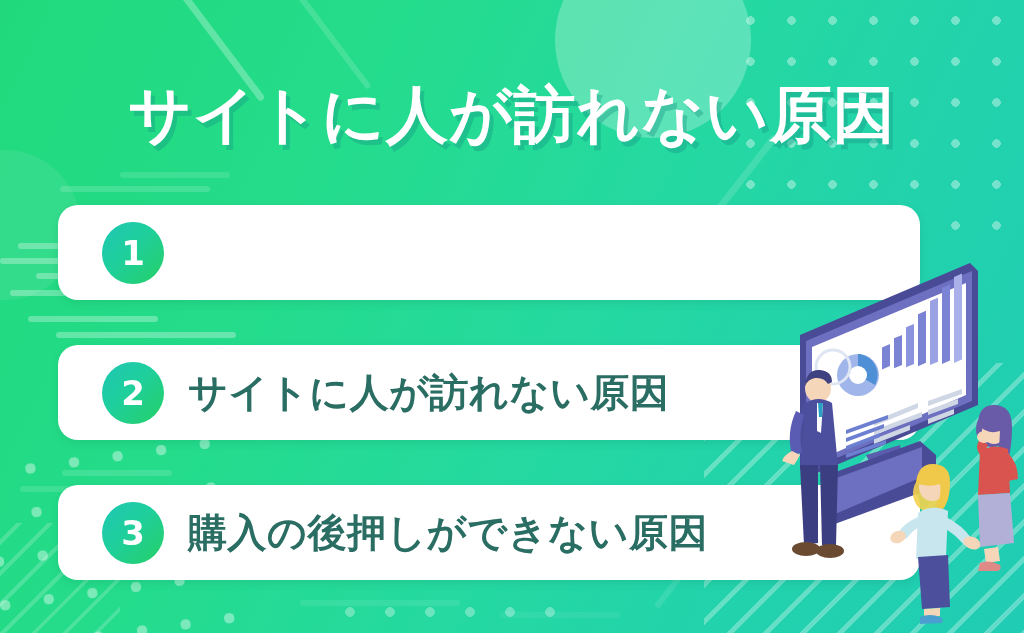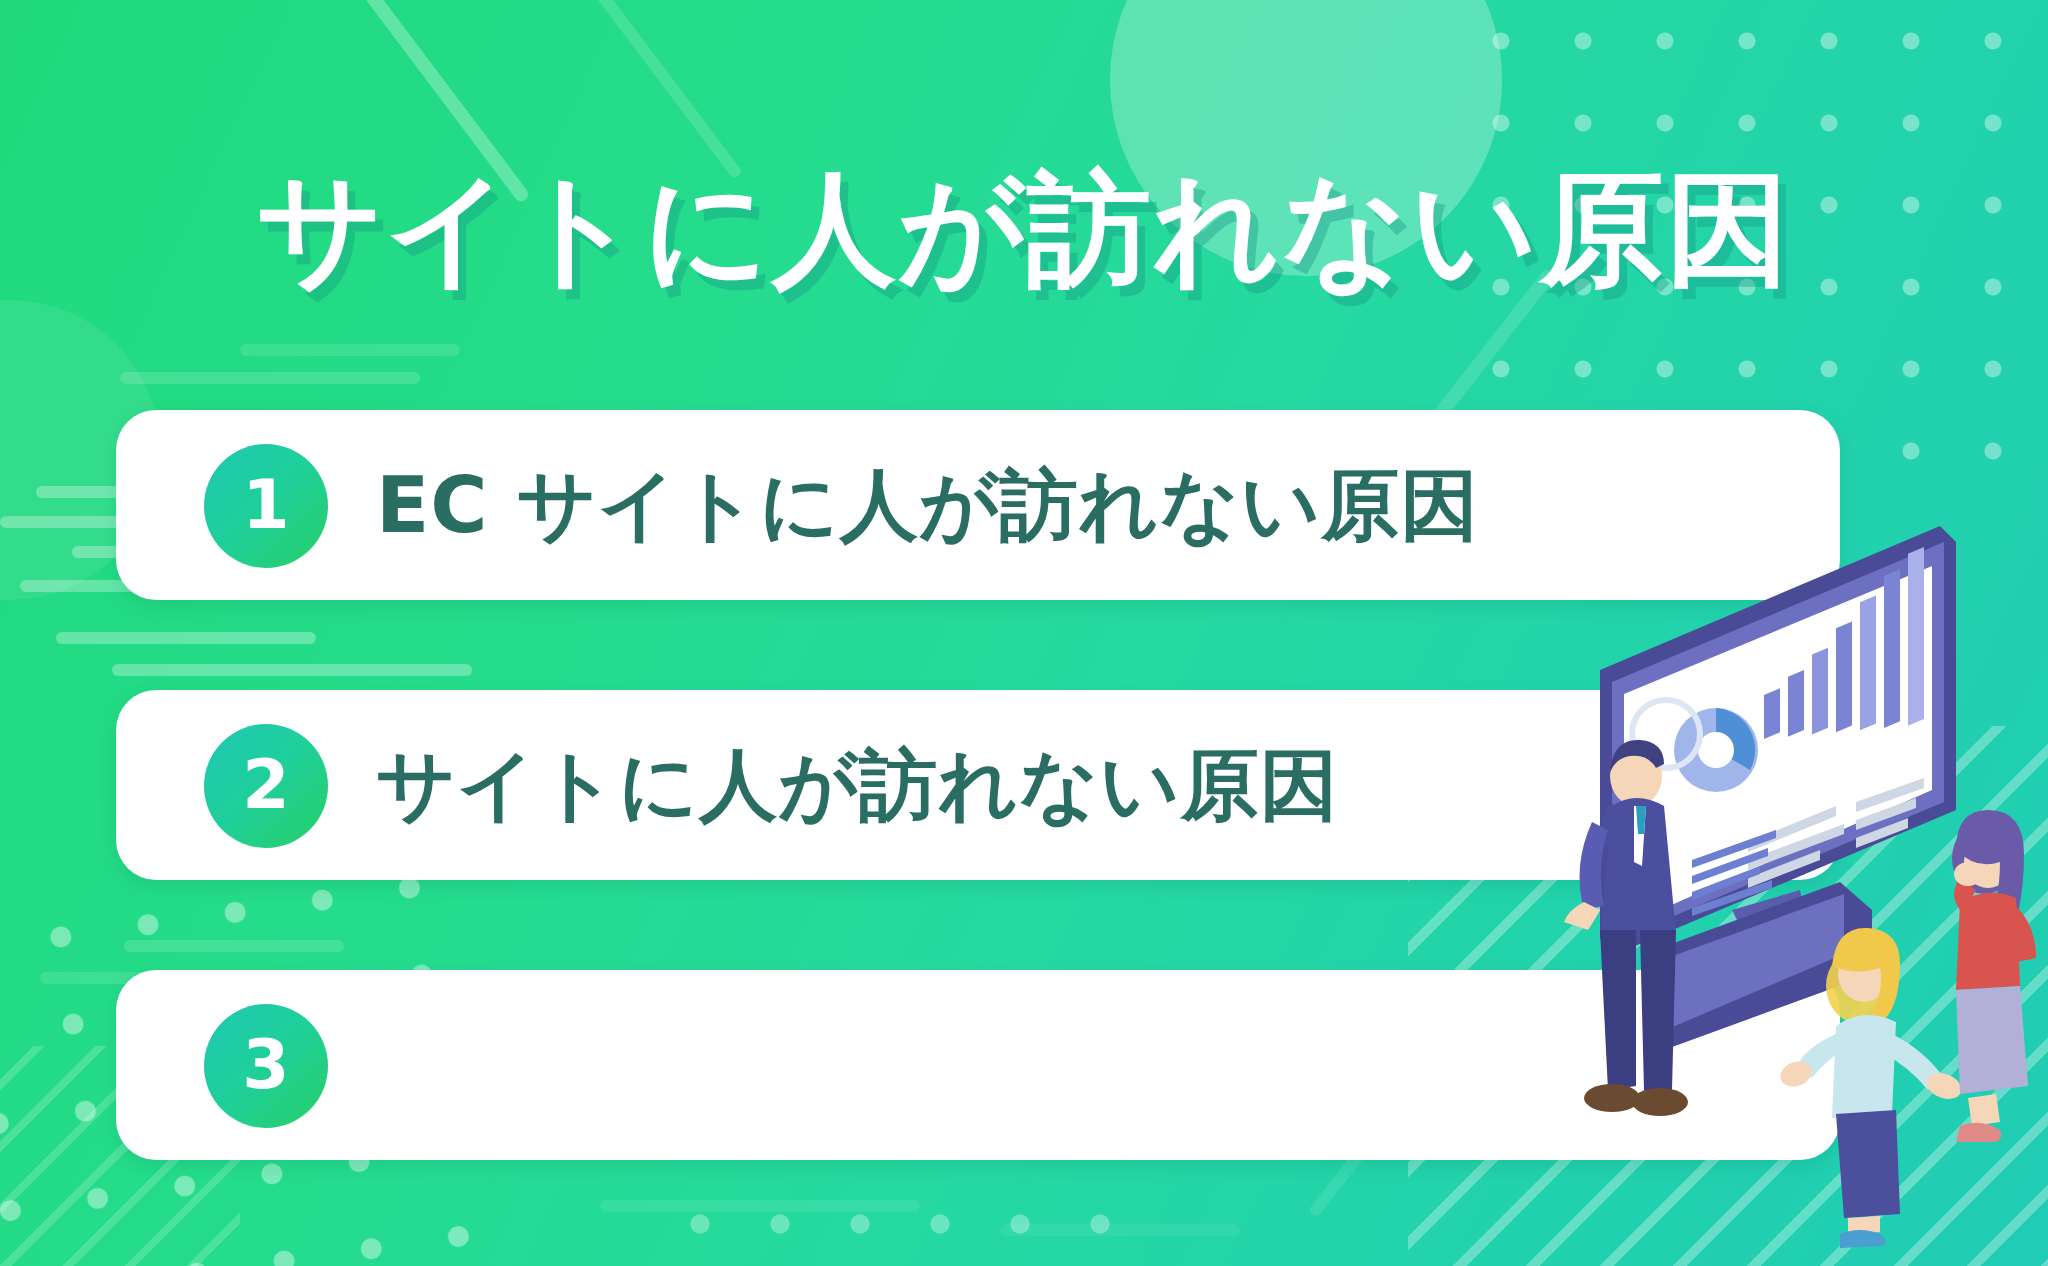--- a/index.html
+++ b/index.html
@@ -134,30 +134,30 @@
     <div class="speed" style="left:300px;top:600px;width:160px;opacity:.28;"></div>
     <div class="speed" style="left:500px;top:612px;width:120px;opacity:.22;"></div>
   </div>
 
   <div class="title">サイトに人が訪れない原因</div>
 
   <div class="cards">
 
     <div class="card">
       <div class="badge">1</div>
-      <div class="card-text">EC サイトに人が訪れない原因</div>
     </div>
 
     <div class="card">
       <div class="badge">2</div>
       <div class="card-text">サイトに人が訪れない原因</div>
     </div>
 
     <div class="card">
       <div class="badge">3</div>
+      <div class="card-text">購入の後押しができない原因</div>
     </div>
 
   </div>
 
   <div class="illo">
     <svg width="262" height="400" viewBox="0 0 262 400" xmlns="http://www.w3.org/2000/svg">
 
       <g>
         <polygon points="30,110 200,38 208,46 208,180 38,252 30,244" fill="#4a4b96"></polygon>
         <polygon points="36,116 202,46 202,176 36,246" fill="#6d6fc0"></polygon>

